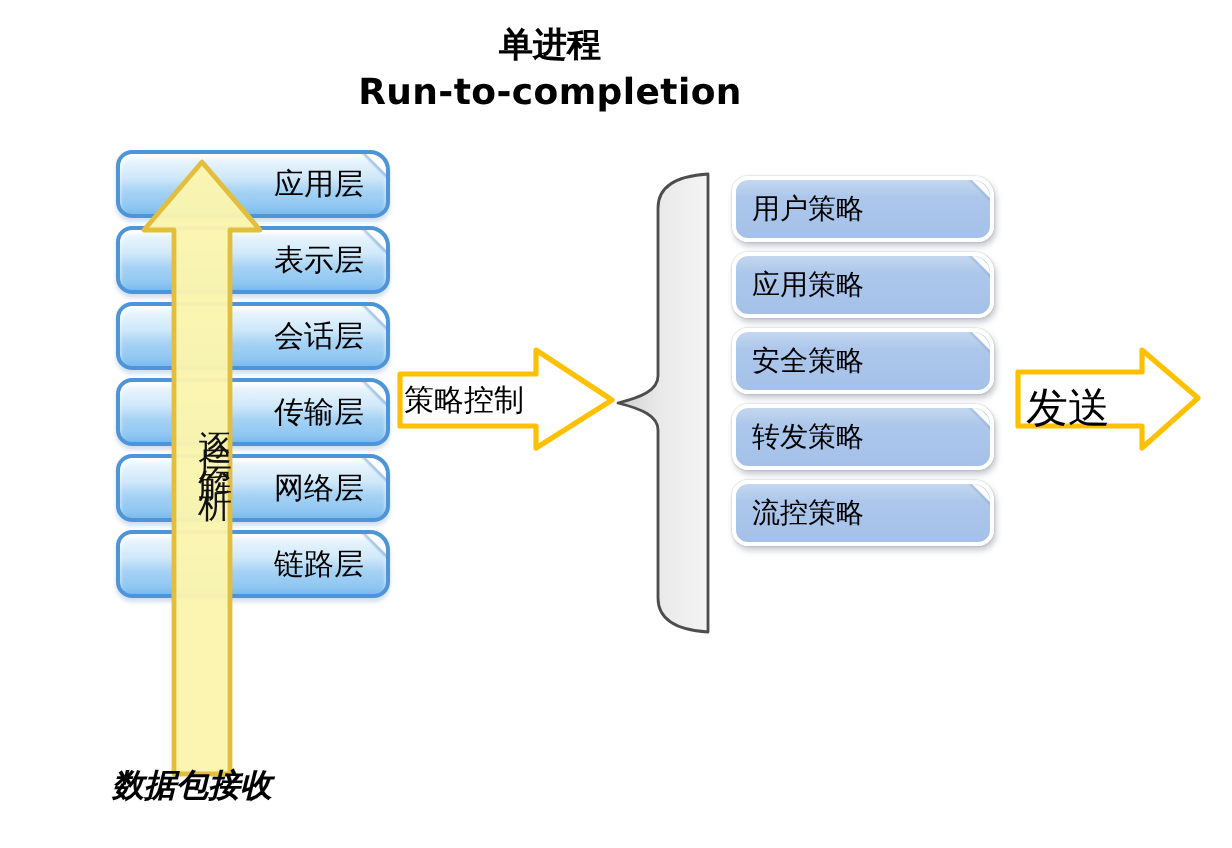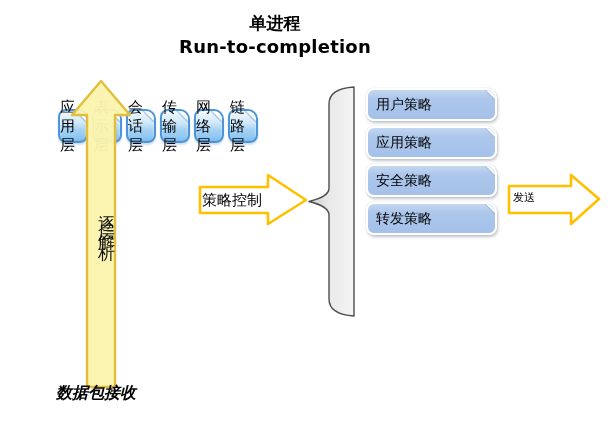--- a/index.html
+++ b/index.html
@@ -6,21 +6,21 @@
   body{width:616px;height:424px;position:relative;overflow:hidden;
        font-family:"DejaVu Sans","Liberation Sans",sans-serif;color:#000;}
   .abs{position:absolute;}
 
   
   .title-block{left:125px;top:12px;width:300px;text-align:center;line-height:1.35;}
   .title-l1{font-size:17px;font-weight:bold;}
   .title-l2{font-size:18px;font-weight:bold;letter-spacing:.2px;}
 
   
-  .stack{left:58px;top:75px;width:137px;display:flex;flex-direction:row;gap:4px;margin-top:34px;}
+  .stack{left:58px;top:75px;width:137px;display:flex;flex-direction:column;gap:4px;}
   .layer-box{position:relative;height:34px;box-sizing:border-box;
     border:2px solid #4E94D8;border-radius:8px 10px 8px 8px;
     background:linear-gradient(180deg,#F1F9FE 0%,#CFE8FA 40%,#A6D2F4 62%,#8FC7F2 88%,#7CB9EC 100%);
     box-shadow:inset 0 2px 2px rgba(255,255,255,.85), 0 2px 2px rgba(110,150,195,.30);
     display:flex;align-items:center;justify-content:flex-end;padding-right:11px;
     font-size:15px;}
   .layer-box::after{content:'';position:absolute;top:0;right:0;width:14px;height:14px;
     border-top-right-radius:9px;
     background:linear-gradient(225deg,rgba(255,255,255,.85) 0 34%,rgba(95,150,205,.55) 38%,rgba(95,150,205,0) 46%);}
 
@@ -43,21 +43,21 @@
     border:2px solid #FFFFFF;border-radius:8px 10px 8px 8px;
     background:linear-gradient(180deg,#C4D7F0 0%,#ACC7EB 30%,#A5C1E9 100%);
     box-shadow:1px 2px 3px rgba(100,110,125,.40), 0 0 1px rgba(150,150,150,.6);
     display:flex;align-items:center;padding-left:8px;font-size:14px;}
   .policy-box::after{content:'';position:absolute;top:0;right:0;width:12px;height:12px;
     border-top-right-radius:9px;
     background:linear-gradient(225deg,rgba(255,255,255,.95) 0 36%,rgba(140,165,200,.5) 40%,rgba(140,165,200,0) 48%);}
 
   
   .send-arrow{left:507px;top:172px;}
-  .send-label{left:513px;top:190px;font-size:11px;}
+  .send-label{left:513px;top:190px;font-size:21px;}
 </style>
 </head>
 <body>
 
 <div class="abs title-block">
   <div class="title-l1">单进程</div>
   <div class="title-l2">Run-to-completion</div>
 </div>
 
 <div class="abs stack">
@@ -110,18 +110,21 @@
     </div>
   <div class="policy-box">
       <span>应用策略</span>
     </div>
   <div class="policy-box">
       <span>安全策略</span>
     </div>
   <div class="policy-box">
       <span>转发策略</span>
     </div>
+  <div class="policy-box">
+      <span>流控策略</span>
+    </div>
 </div>
 
 <svg class="abs send-arrow" width="95" height="54" viewBox="0 0 95 54">
   <polygon points="2,14 64,14 64,3 92,27 64,52 64,41 2,41" fill="#FFFFFF" stroke="#FFC000" stroke-width="2.6" stroke-linejoin="round"></polygon>
 </svg>
 <div class="abs send-label">发送</div>
 
 </body></html>

